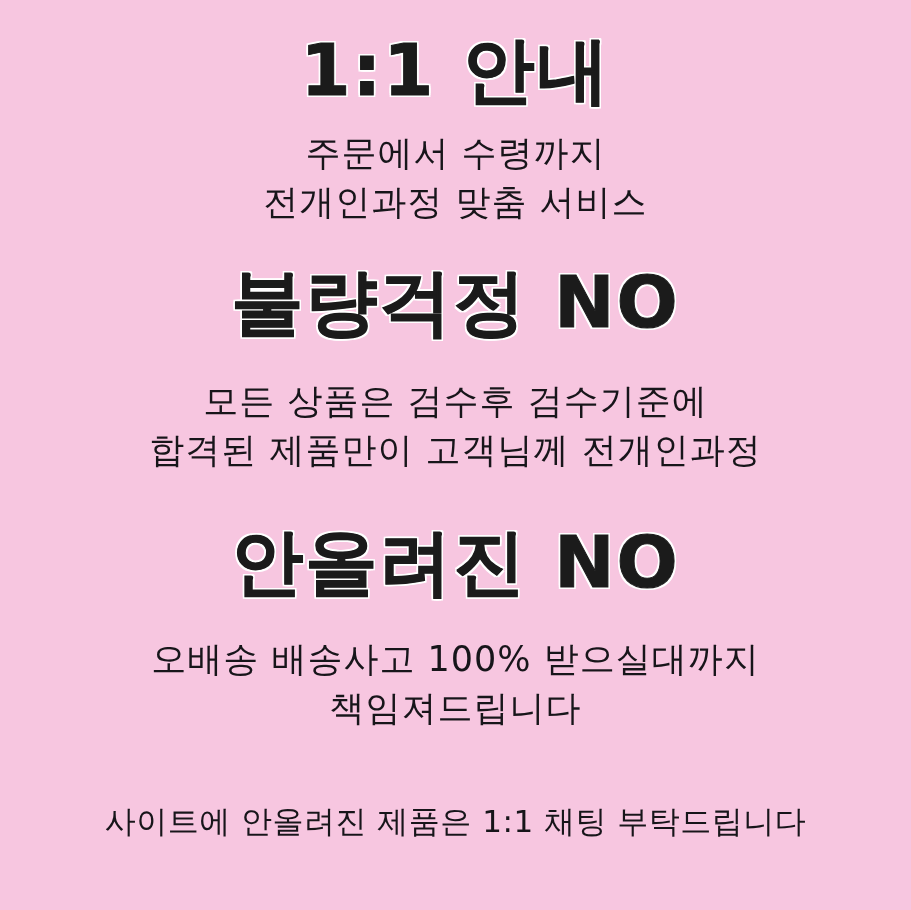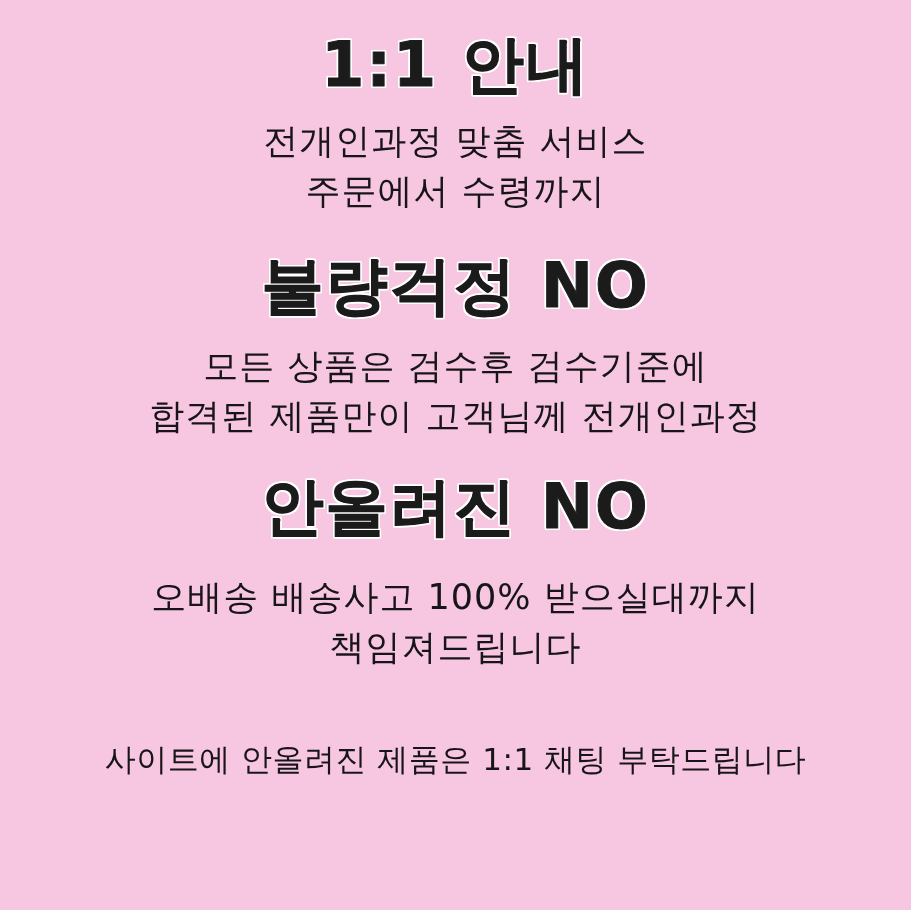--- a/index.html
+++ b/index.html
@@ -18,21 +18,21 @@
     width: 911px;
     height: 910px;
     background: #f7c6e0;
     display: flex;
     flex-direction: column;
     align-items: center;
     box-sizing: border-box;
     padding-top: 22px;
   }
   .heading {
-    font-size: 62px;
+    font-size: 72px;
     line-height: 1.12;
     font-weight: bold;
     color: #1b1b1b;
     text-align: center;
     letter-spacing: 2px;
     -webkit-text-stroke: 1px #1b1b1b;
     text-shadow:
       2px 0 0 #ffffff,
       -2px 0 0 #ffffff,
       0 2px 0 #ffffff,
@@ -52,43 +52,43 @@
     color: #17151a;
     text-align: center;
     letter-spacing: 1px;
   }
   .block {
     display: flex;
     flex-direction: column;
     align-items: center;
   }
   .sec-1 { margin-bottom: 34px; }
-  .sec-head-2 { margin-bottom: 22px; }
-  .sec-2 { margin-bottom: 30px; }
+  .sec-head-2 { margin-bottom: 34px; }
+  .sec-2 { margin-bottom: 46px; }
   .sec-head-3 { margin-bottom: 32px; }
   .sec-3 { margin-bottom: 50px; }
   .footer-text {
     font-size: 31px;
     line-height: 1.4;
     color: #17151a;
     text-align: right;
     letter-spacing: 0.5px;
     margin-top: 16px;
   }
 </style>
 </head>
 <body>
 
 <div class="poster">
 
   <div class="heading heading-main">1:1 안내</div>
 
   <div class="block sec-1">
+    <div class="body-text">주문에서 수령까지</div>
     <div class="body-text">전개인과정 맞춤 서비스</div>
-    <div class="body-text">주문에서 수령까지</div>
   </div>
 
   <div class="heading sec-head-2">불량걱정 NO</div>
 
   <div class="block sec-2">
     <div class="body-text">모든 상품은 검수후 검수기준에</div>
     <div class="body-text">합격된 제품만이 고객님께 전개인과정</div>
   </div>
 
   <div class="heading sec-head-3">안올려진 NO</div>

